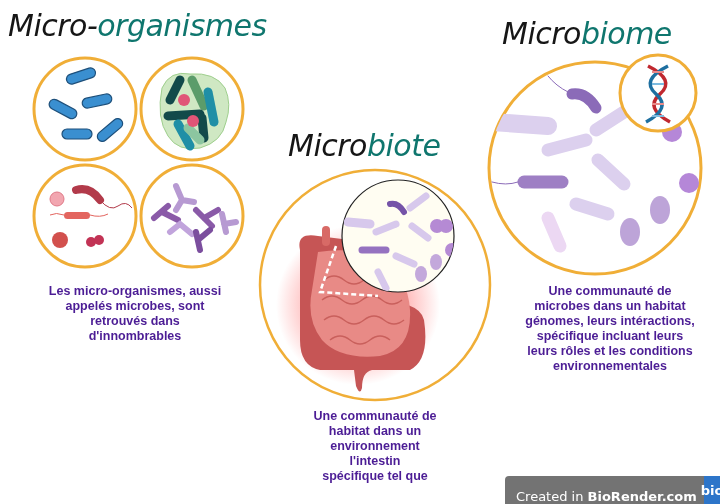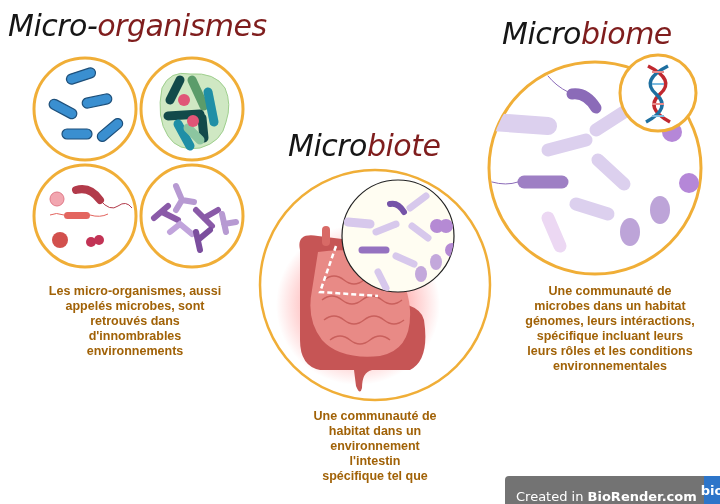--- a/index.html
+++ b/index.html
@@ -1,20 +1,20 @@
 <!DOCTYPE html>
 <html><head>
 <meta charset="utf-8">
 <style>
   html, body { margin:0; padding:0; }
   body { width:720px; height:504px; background:#ffffff; position:relative; overflow:hidden; font-family:"Liberation Sans", sans-serif; }
   .title { position:absolute; font-family:"DejaVu Sans", sans-serif; font-style:italic; font-size:30px; letter-spacing:-0.5px; white-space:nowrap; }
   .title .dark { color:#161616; }
-  .title .accent { color:#7f1d1d; }
-  .caption { position:absolute; text-align:center; font-family:"Liberation Sans", sans-serif; font-size:12.5px; line-height:15px; color:#a16207; font-weight:bold; }
+  .title .accent { color:#0f766e; }
+  .caption { position:absolute; text-align:center; font-family:"Liberation Sans", sans-serif; font-size:12.5px; line-height:15px; color:#4c1d95; font-weight:bold; }
   .caption span { display:block; }
   svg.art { position:absolute; left:0; top:0; }
   .badge { position:absolute; left:505px; top:476px; width:215px; height:28px; background:#737373; border-radius:4px 0 0 0; display:flex; align-items:flex-end; }
   .badge-text { color:#ffffff; font-family:"DejaVu Sans", sans-serif; font-size:13px; padding-left:11px; white-space:nowrap; }
   .badge-text b { font-weight:bold; }
   .badge-logo { position:absolute; right:0; top:0; width:16px; height:28px; background:#2d75c9; color:#fff; font-family:"DejaVu Sans", sans-serif; font-weight:bold; font-size:13px; display:flex; align-items:center; justify-content:center; }
 </style>
 </head>
 <body>
 
@@ -162,21 +162,20 @@
       </g>
     </g>
   </g>
 </svg>
 
 <div class="caption" style="left:30px; top:284px; width:210px;">
   <span>Les micro-organismes, aussi</span>
   <span>appelés microbes, sont</span>
   <span>retrouvés dans</span>
   <span>d'innombrables</span>
-  <span>environnements</span>
 </div>
 <div class="caption" style="left:290px; top:409px; width:170px;">
   <span>Une communauté de</span>
   <span>habitat dans un</span>
   <span>environnement</span>
   <span>l'intestin</span>
   <span>spécifique tel que</span>
 </div>
 <div class="caption" style="left:500px; top:284px; width:220px;">
   <span>Une communauté de</span>

